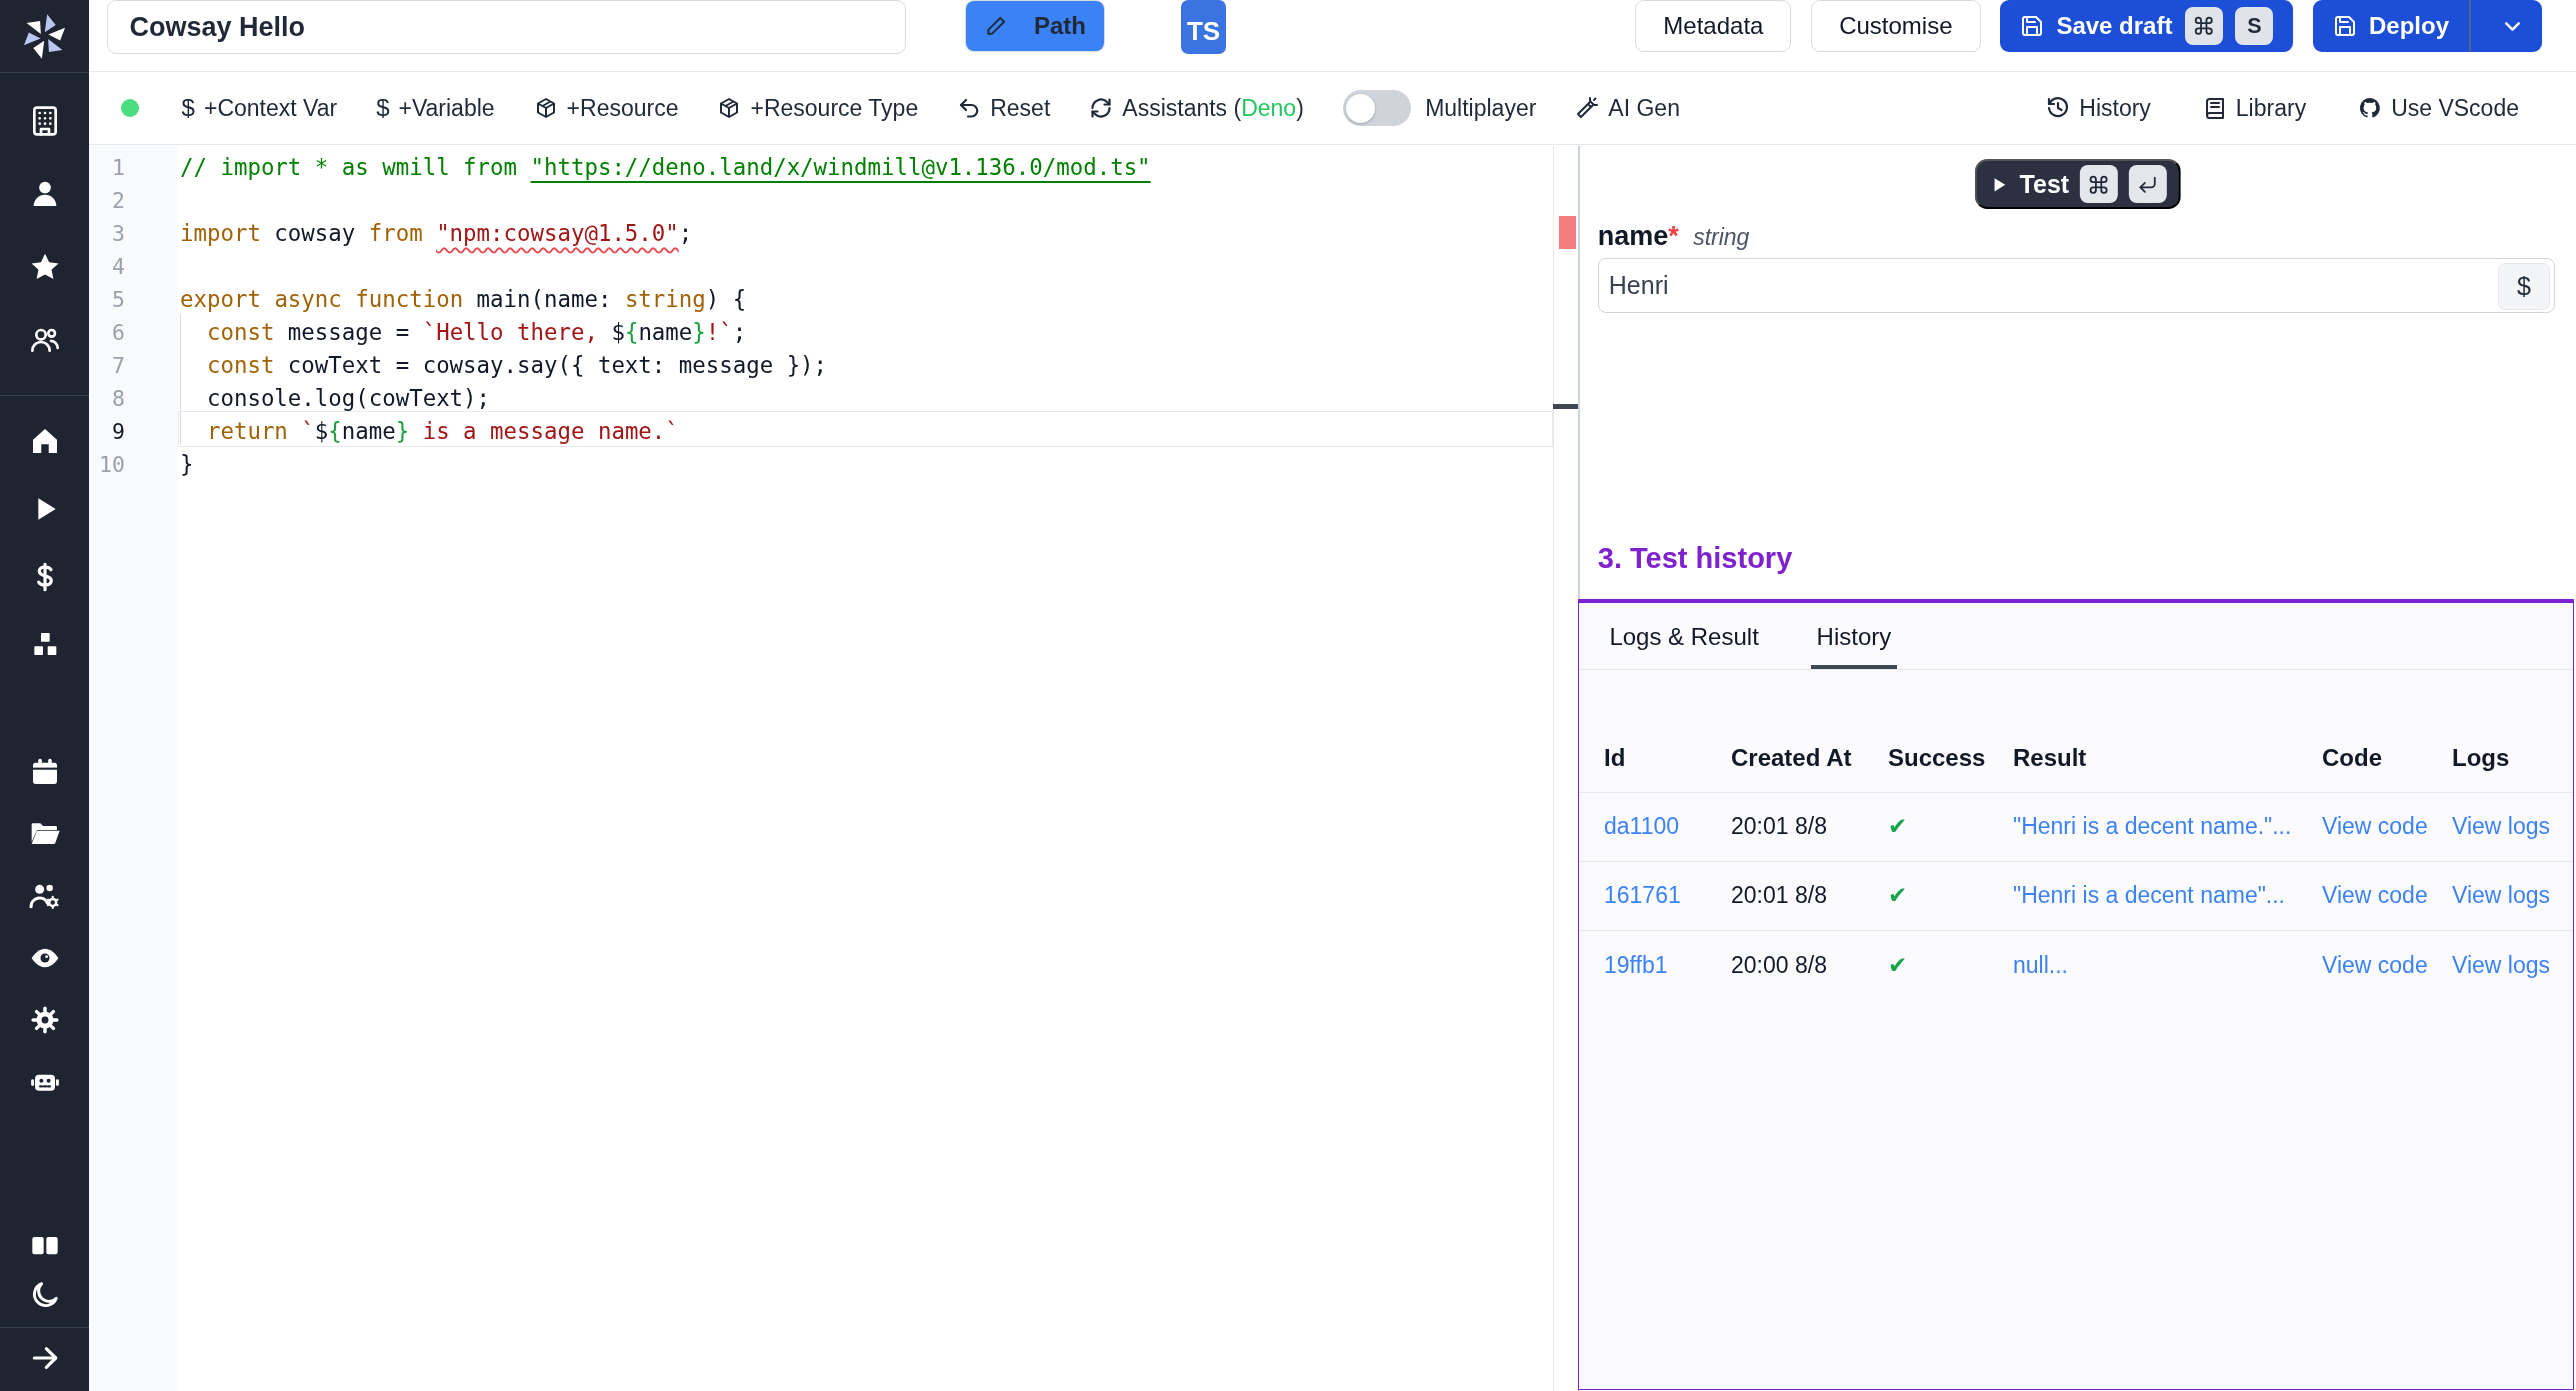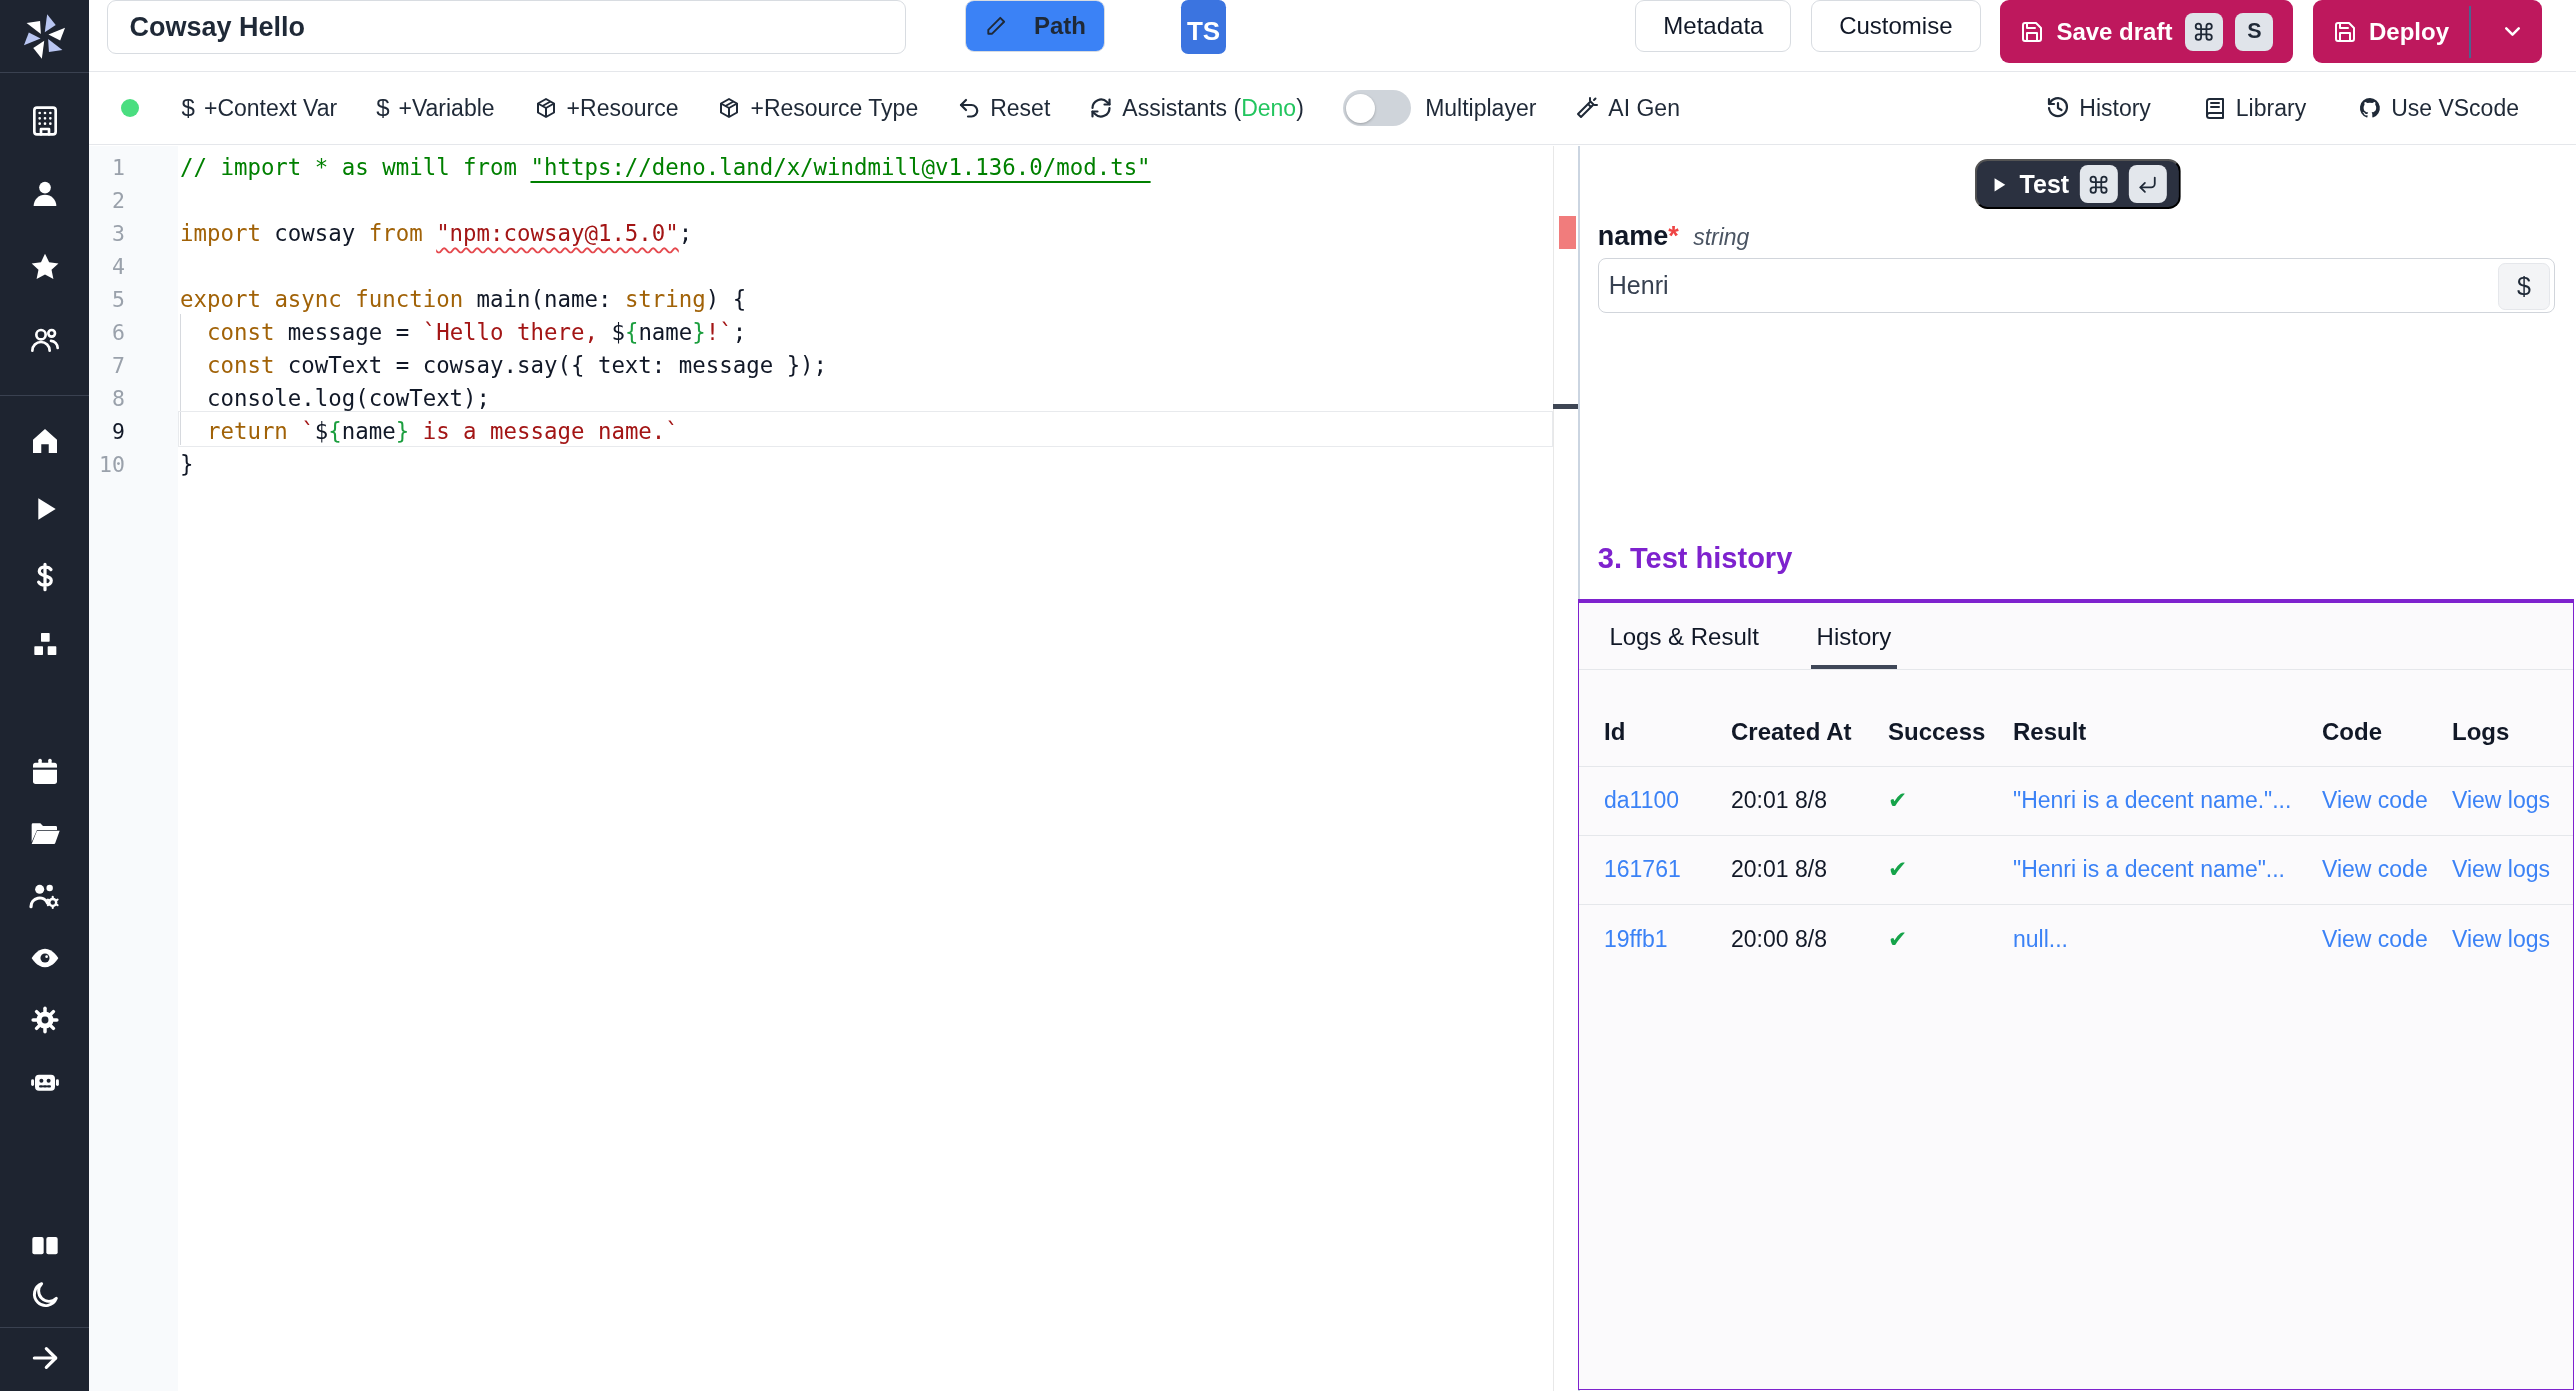--- a/index.html
+++ b/index.html
@@ -28,21 +28,21 @@
   .path-left { background:#3b82f6; display:flex; align-items:center; gap:27px; padding:0 18px;
     font-size:24px; font-weight:bold; color:#1f2937; }
   .path-right { background:#fff; display:flex; align-items:center; padding:0 16px;
     border-left:1.8px solid #d8dce1; font-family:"DejaVu Sans Mono",monospace; font-size:21.5px; color:#1f2937; }
   .ts-badge { margin-left:76px; width:45px; height:54px; background:#3b74e0; border-radius:7.2px;
     color:#fff; font-weight:bold; font-size:26px; display:flex; align-items:flex-end; justify-content:center;
     padding-bottom:7.2px; }
   .tb-spacer { flex:1; }
   .btn-light { height:52px; padding:0 27px; background:#fff; border:1.8px solid #d8dce1; border-radius:9px;
     font-size:24px; font-weight:500; color:#111827; display:flex; align-items:center; margin-left:19.7px; cursor:pointer; }
-  .btn-slate { height:63px; background:#be185d; border:none; border-radius:9px; color:#fff;
+  .btn-slate { height:52px; background:#1d4ed8; border:none; border-radius:9px; color:#fff;
     font-size:24px; font-weight:600; display:flex; align-items:center; gap:12.5px; padding:0 19.7px;
     margin-left:19.7px; cursor:pointer; }
   .kbd { min-width:38px; height:38px; background:#e0e4ea; border-radius:8px; color:#1f2937;
     display:flex; align-items:center; justify-content:center; font-size:21.5px; font-weight:600; padding:0 5.4px; }
   .btn-icon { width:24px; height:24px; color:#fff; }
   .deploy-sep { width:1.8px; height:52px; background:#4c648e; margin:0 0 0 7.2px; }
 
   
   .toolbar { height:73px; border-bottom:0.9px solid #e5e7eb; display:flex; align-items:center;
     padding:0 57px 0 32px; gap:39px; background:#fff; }
@@ -105,21 +105,21 @@
   .th-heading { position:absolute; left:18px; top:396px; font-size:29px; font-weight:800; color:#7e22ce; }
   .history-box { position:absolute; left:-1.8px; right:1.8px; top:453px; bottom:1.8px;
     background:#fbfafc; border:1.8px solid #7e22ce; border-top-width:4.5px; }
   .tabs { display:flex; gap:47px; padding:19.7px 0 0 25px; border-bottom:0.9px solid #e5e7eb; }
   .tab { font-size:24px; color:#111827; font-weight:500; padding:0 5.4px 14.3px; cursor:pointer; }
   .tab.active { border-bottom:4.5px solid #3f4758; }
   .th-row, .t-row { display:grid; grid-template-columns:152px 157px 125px 309px 130px 1fr;
     align-items:center; }
   .th-row > :first-child, .t-row > :first-child { padding-left:25px; }
   .th-row { padding-top:48px; padding-bottom:19.7px; border-bottom:0.9px solid #e5e7eb; }
-  .th-row span { font-size:24px; font-weight:bold; color:#111827; }
+  .th-row span { font-size:24px; font-weight:bold; color:#111827;margin-top:26px; }
   .t-row { height:69px; border-bottom:0.9px solid #e5e7eb; font-size:23px; }
   .t-row:last-child { border-bottom:none; }
   .blue-lnk { color:#3b82f6; cursor:pointer; }
   .check { color:#16a34a; font-size:23px; }
 </style>
 </head>
 <body>
 
 <div id="app">
 

